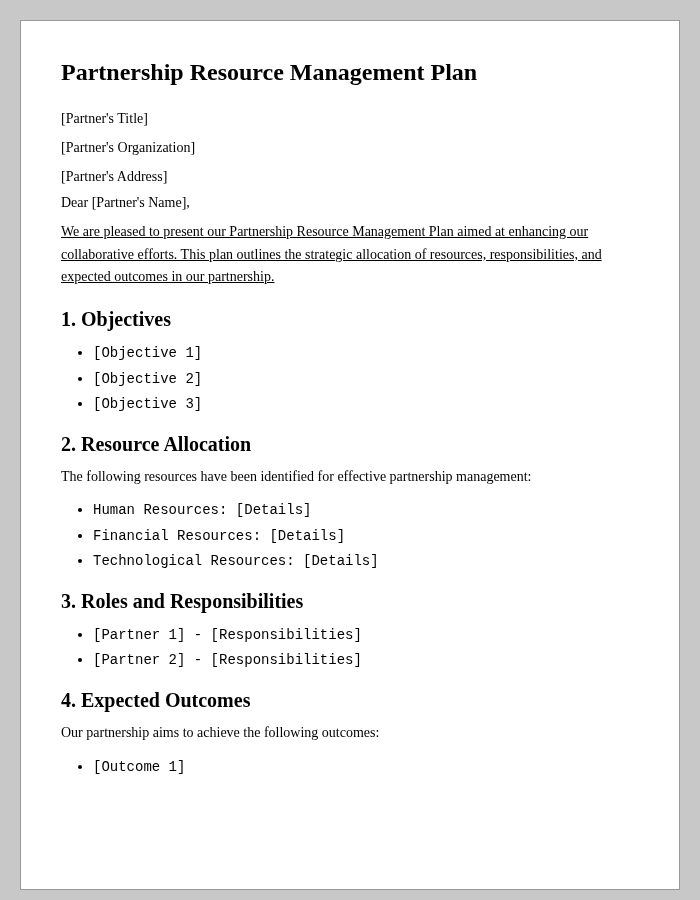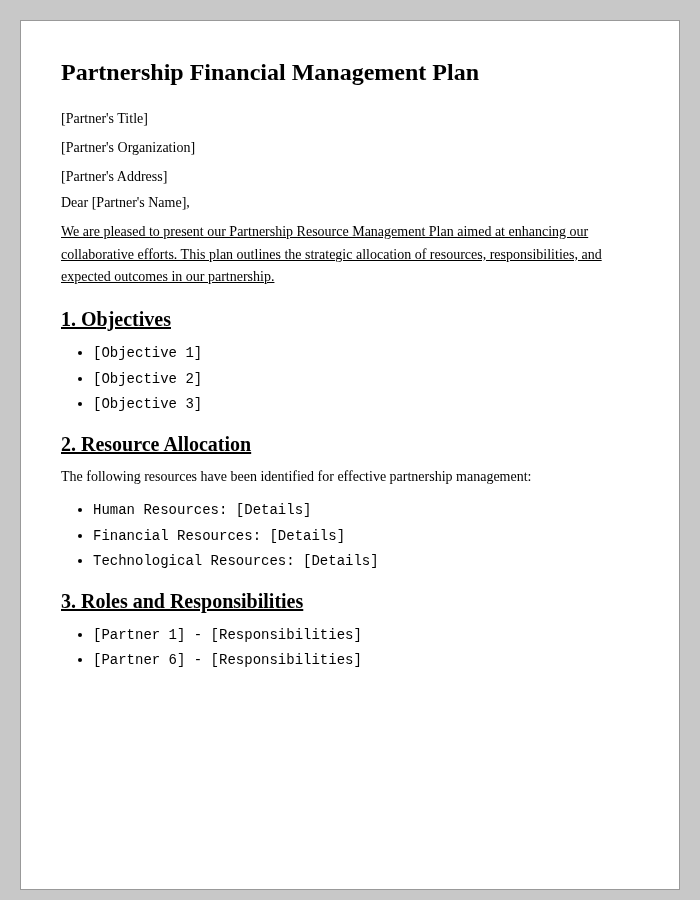--- a/index.html
+++ b/index.html
@@ -56,21 +56,20 @@
       margin-bottom: 20px;
       text-decoration: underline;
     }
 
     .section-heading {
       font-size: 20px;
       font-weight: bold;
       font-family: Georgia, serif;
       margin-bottom: 10px;
       margin-top: 10px;
-      text-decoration: underline;
     }
 
     .section-text {
       font-size: 14px;
       font-family: Georgia, serif;
       line-height: 1.6;
       margin-bottom: 10px;
     }
 
     .bullet-list {
@@ -87,21 +86,21 @@
 
     .section-block {
       margin-bottom: 10px;
     }
   </style>
 </head>
 <body>
 
 <div class="page-container">
 
-  <h1 class="doc-title">Partnership Financial Management Plan</h1>
+  <h1 class="doc-title">Partnership Resource Management Plan</h1>
 
 
 
   <p class="meta-line">[Partner's Title]</p>
 
   <p class="meta-line">[Partner's Organization]</p>
 
   <p class="meta-line">[Partner's Address]</p>
 
   <p class="salutation">Dear [Partner's Name],</p>
@@ -123,18 +122,25 @@
         <ul class="bullet-list">
           <li>Human Resources: [Details]</li>
           <li>Financial Resources: [Details]</li>
           <li>Technological Resources: [Details]</li>
         </ul>
       </div>
       <div class="section-block">
         <h2 class="section-heading">3. Roles and Responsibilities</h2>
         <ul class="bullet-list">
           <li>[Partner 1] - [Responsibilities]</li>
-          <li>[Partner 6] - [Responsibilities]</li>
+          <li>[Partner 2] - [Responsibilities]</li>
+        </ul>
+      </div>
+      <div class="section-block">
+        <h2 class="section-heading">4. Expected Outcomes</h2>
+        <p class="section-text">Our partnership aims to achieve the following outcomes:</p>
+        <ul class="bullet-list">
+          <li>[Outcome 1]</li>
         </ul>
       </div>
     </div>
 
 </div>
 
 </body></html>

